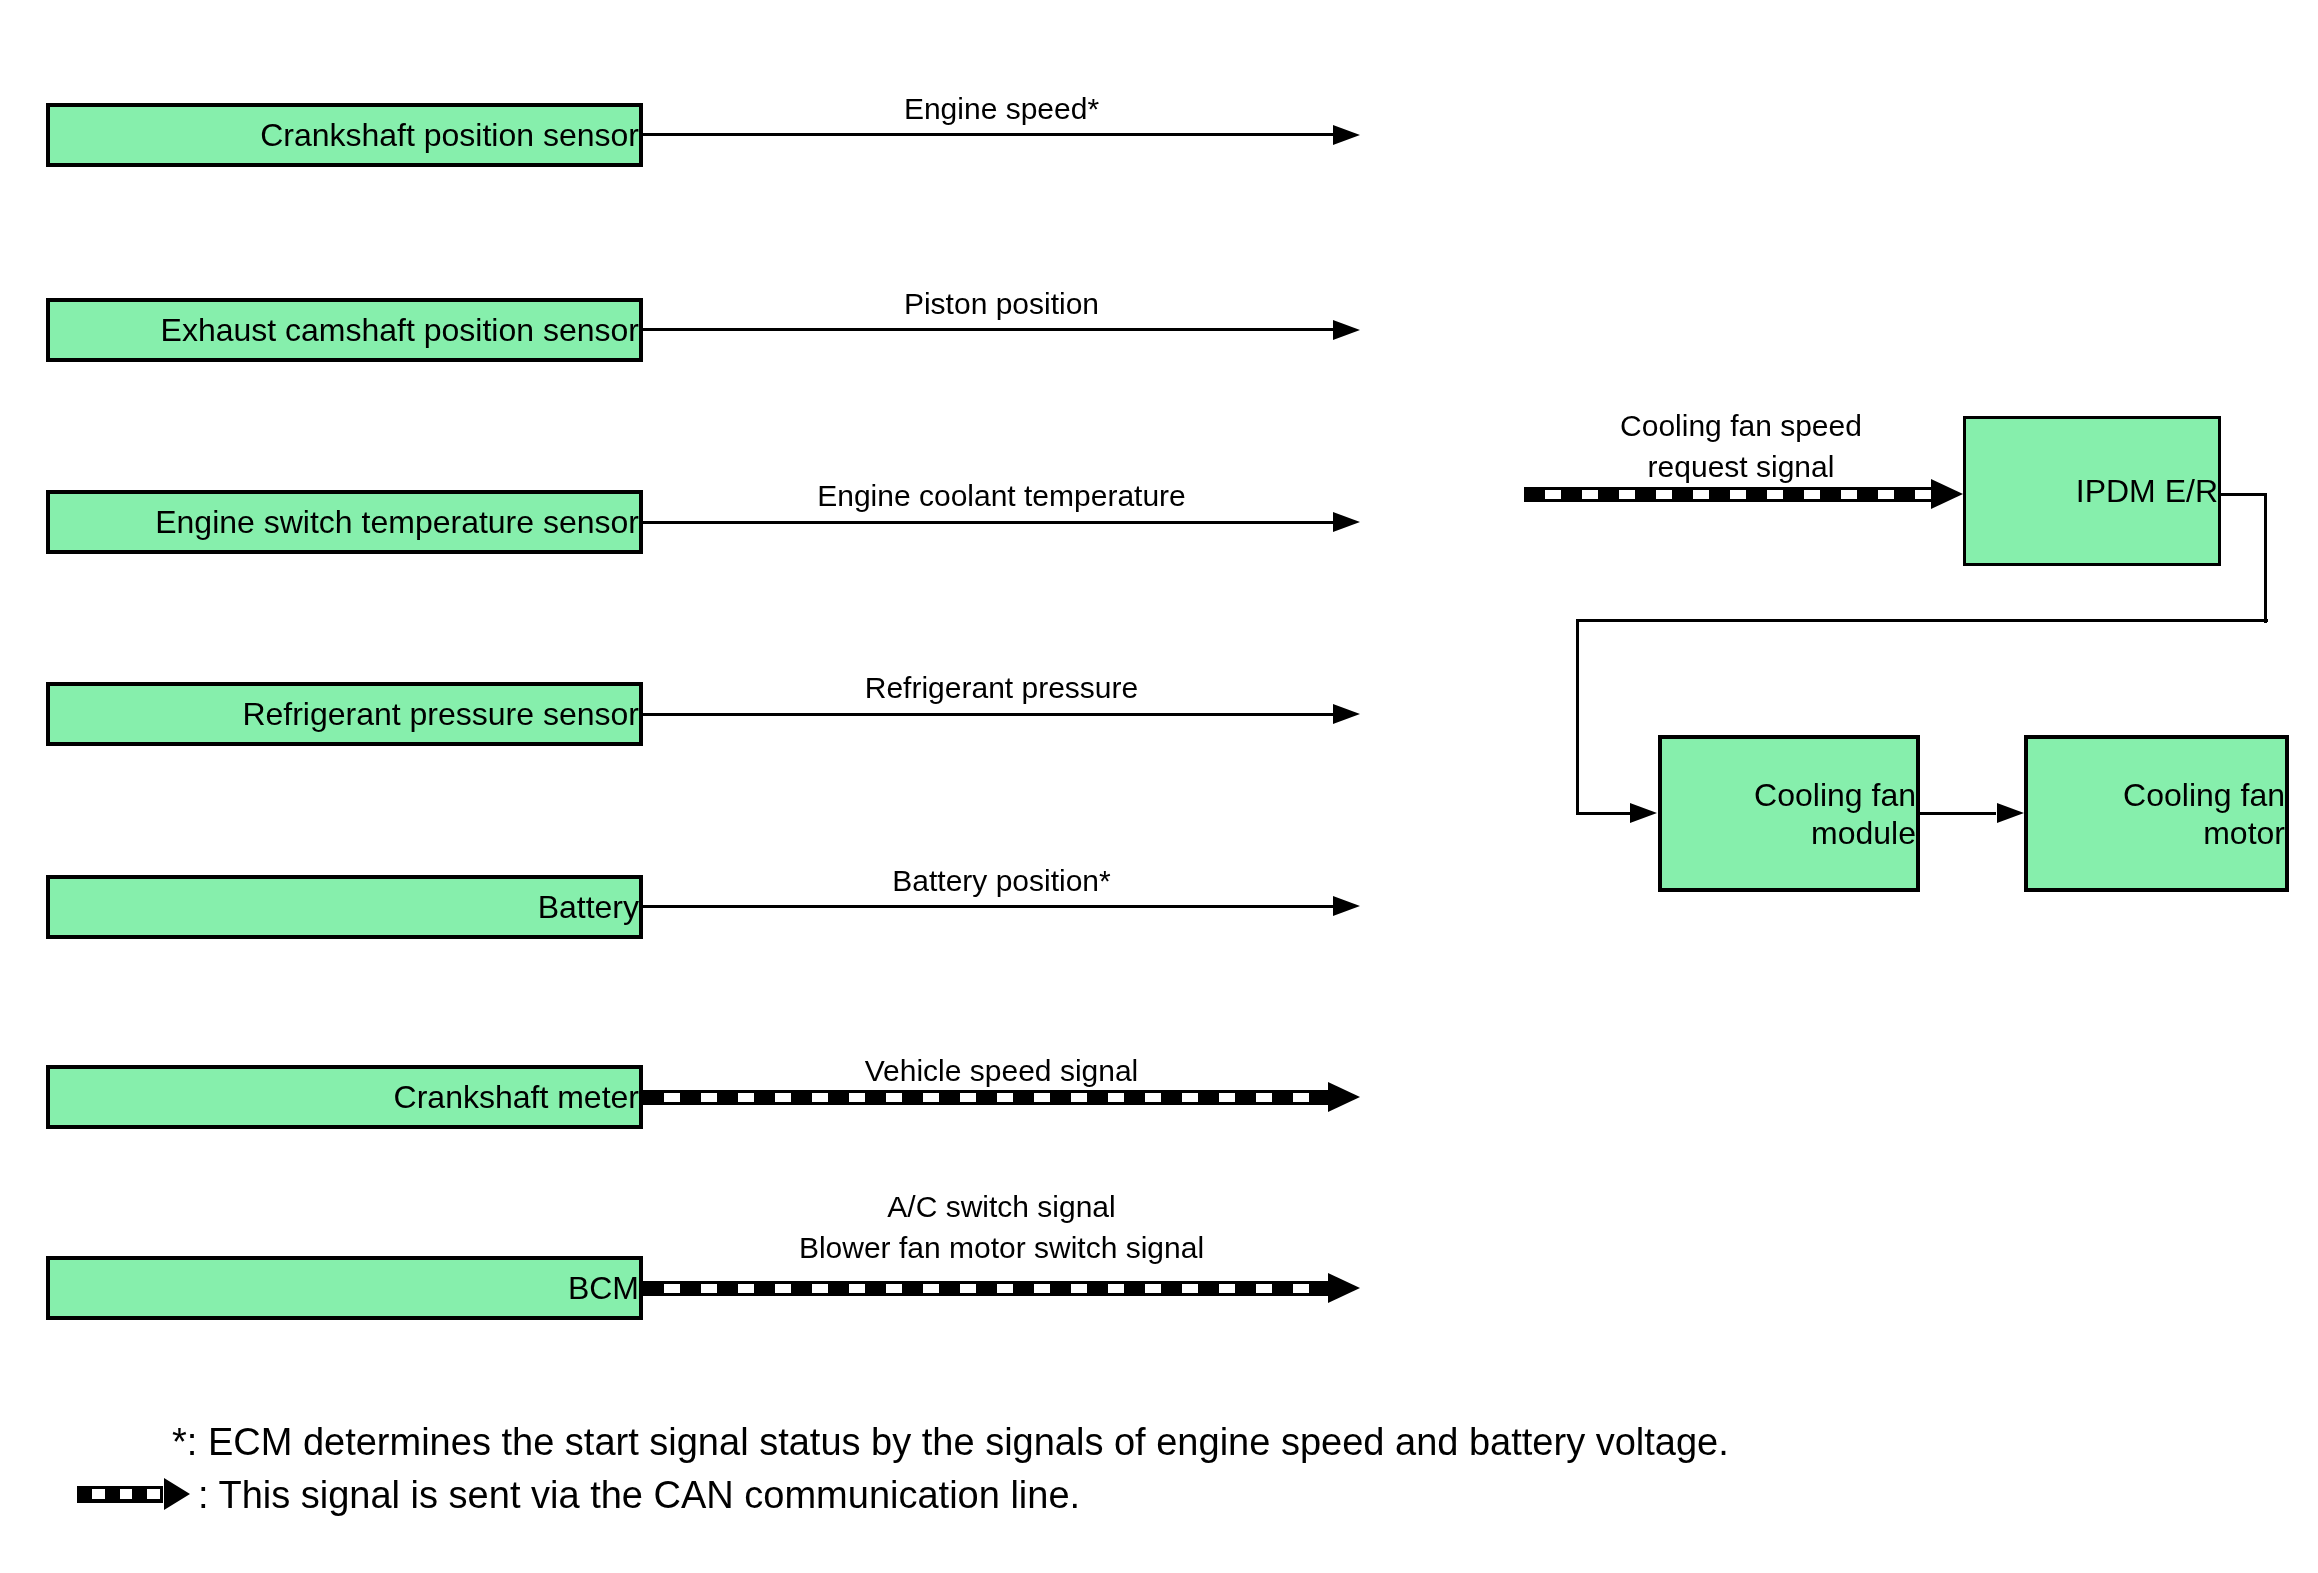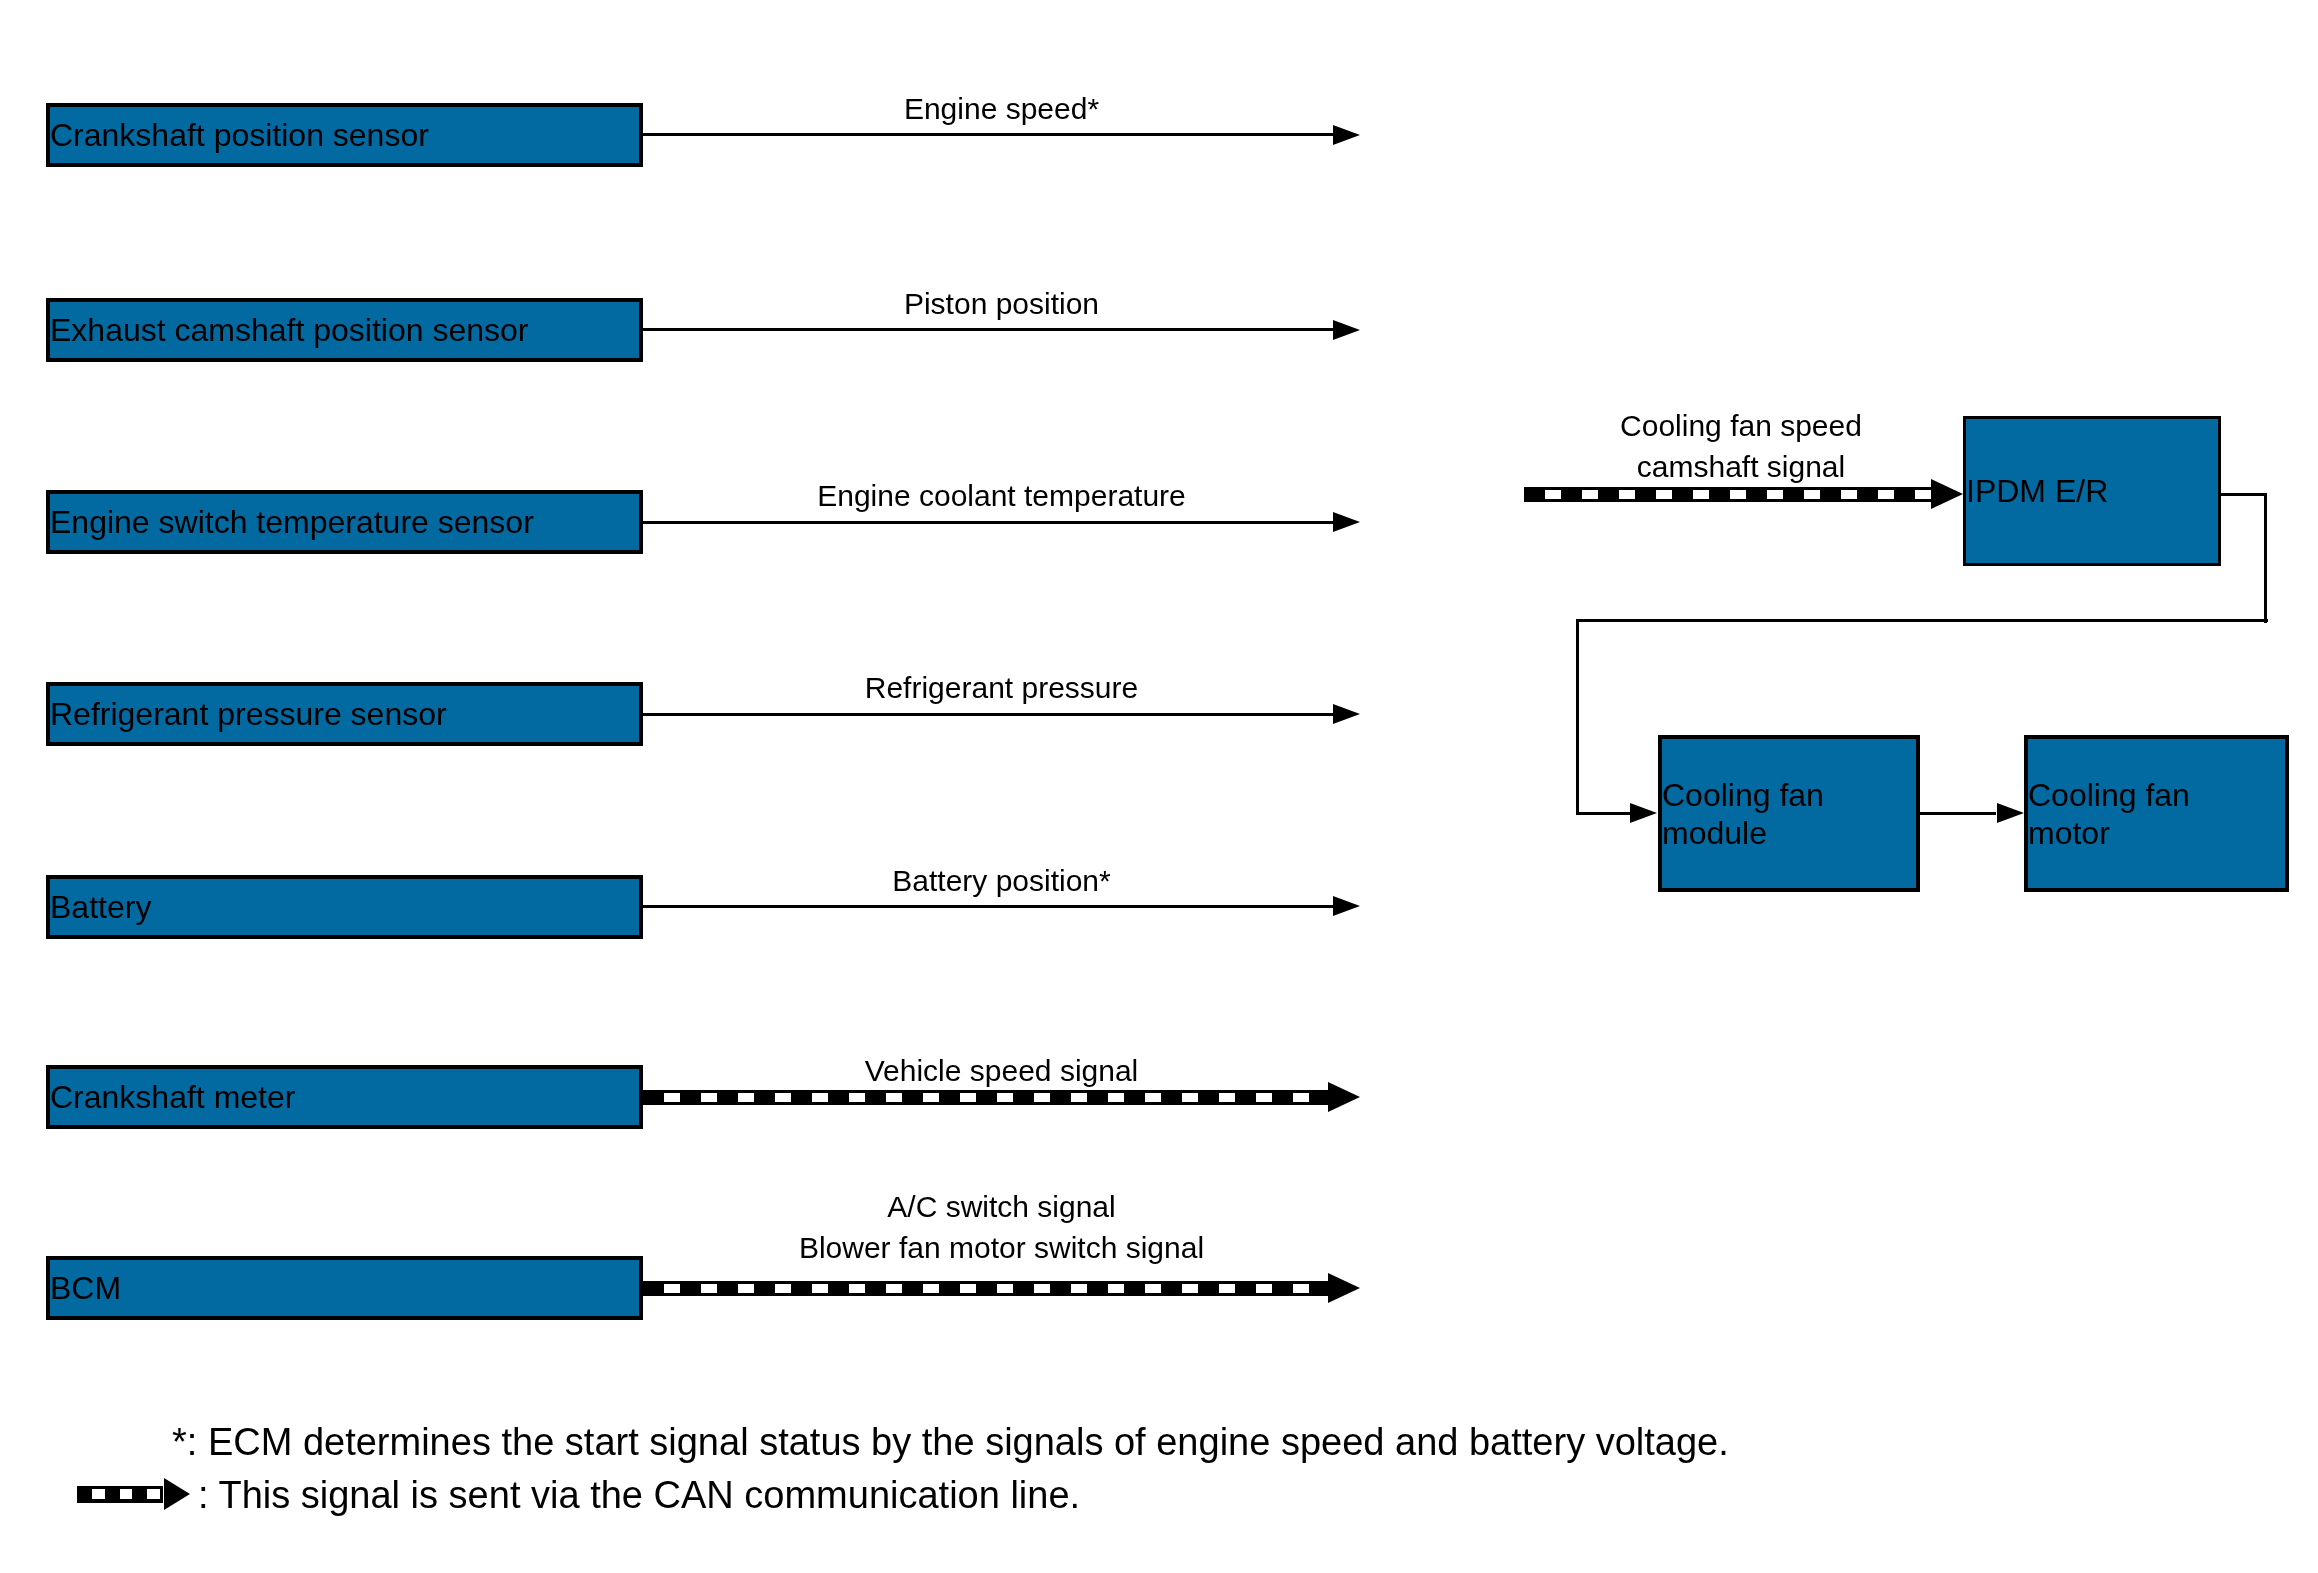--- a/index.html
+++ b/index.html
@@ -8,24 +8,24 @@
     width:2319px;height:1573px;
     background:#ffffff;
     color:#000;
     font-family:"Liberation Sans", sans-serif;
     overflow:hidden;
   }
   .box{
     position:absolute;
     box-sizing:border-box;
     border:4.6px solid #000;
-    background:#0369a1;
+    background:#86efac;
     display:flex;
     flex-direction:column;
-    align-items:flex-start;
+    align-items:flex-end;
     justify-content:center;
     text-align:center;
     font-size:32px;
     line-height:38px;
   }
   .src{left:46px;width:597px;height:64px;}
   .ecm-box{left:1360px;top:92px;width:164px;height:1234px;border-width:2.9px;font-size:36px;}
   .ipdm-box{left:1963px;top:416px;width:258px;height:150px;border-width:3.4px;}
   .fan-box{top:735px;height:157px;}
   .sig{
@@ -126,21 +126,21 @@
   <div class="ahead" style="left:1333px;top:896px"></div>
 
   <div class="can-body" style="left:643px;top:1090px;width:685px"></div>
   <div class="can-head" style="left:1328px;top:1082px"></div>
   <div class="can-body" style="left:643px;top:1281px;width:685px"></div>
   <div class="can-head" style="left:1328px;top:1273px"></div>
 
 
   <div class="sig" style="left:1524px;width:434px;top:405px">
     <div>Cooling fan speed</div>
-    <div>camshaft signal</div>
+    <div>request signal</div>
   </div>
   <div class="can-body" style="left:1524px;top:487px;width:407px"></div>
   <div class="can-head" style="left:1931px;top:479px"></div>
 
   <div class="box ipdm-box">
       <span>IPDM E/R</span>
     </div>
 
   <div class="hline" style="left:2221px;top:493px;width:46px"></div>
   <div class="vline" style="left:2264px;top:493px;height:130px"></div>

